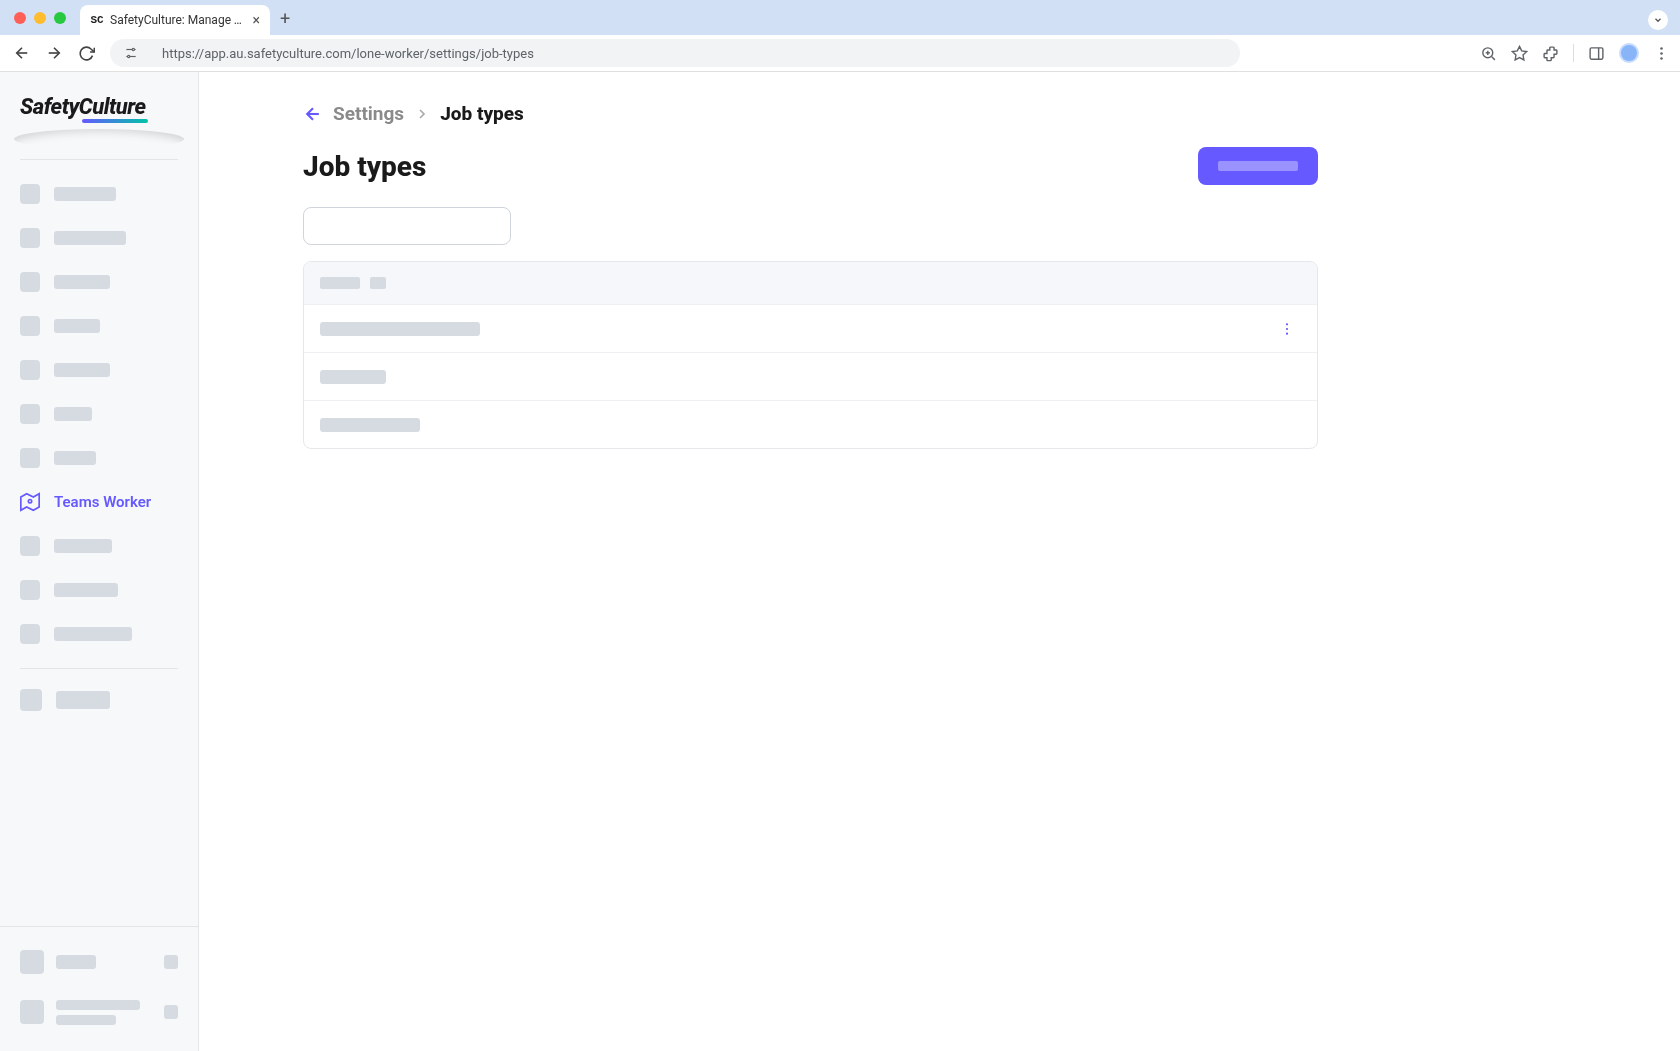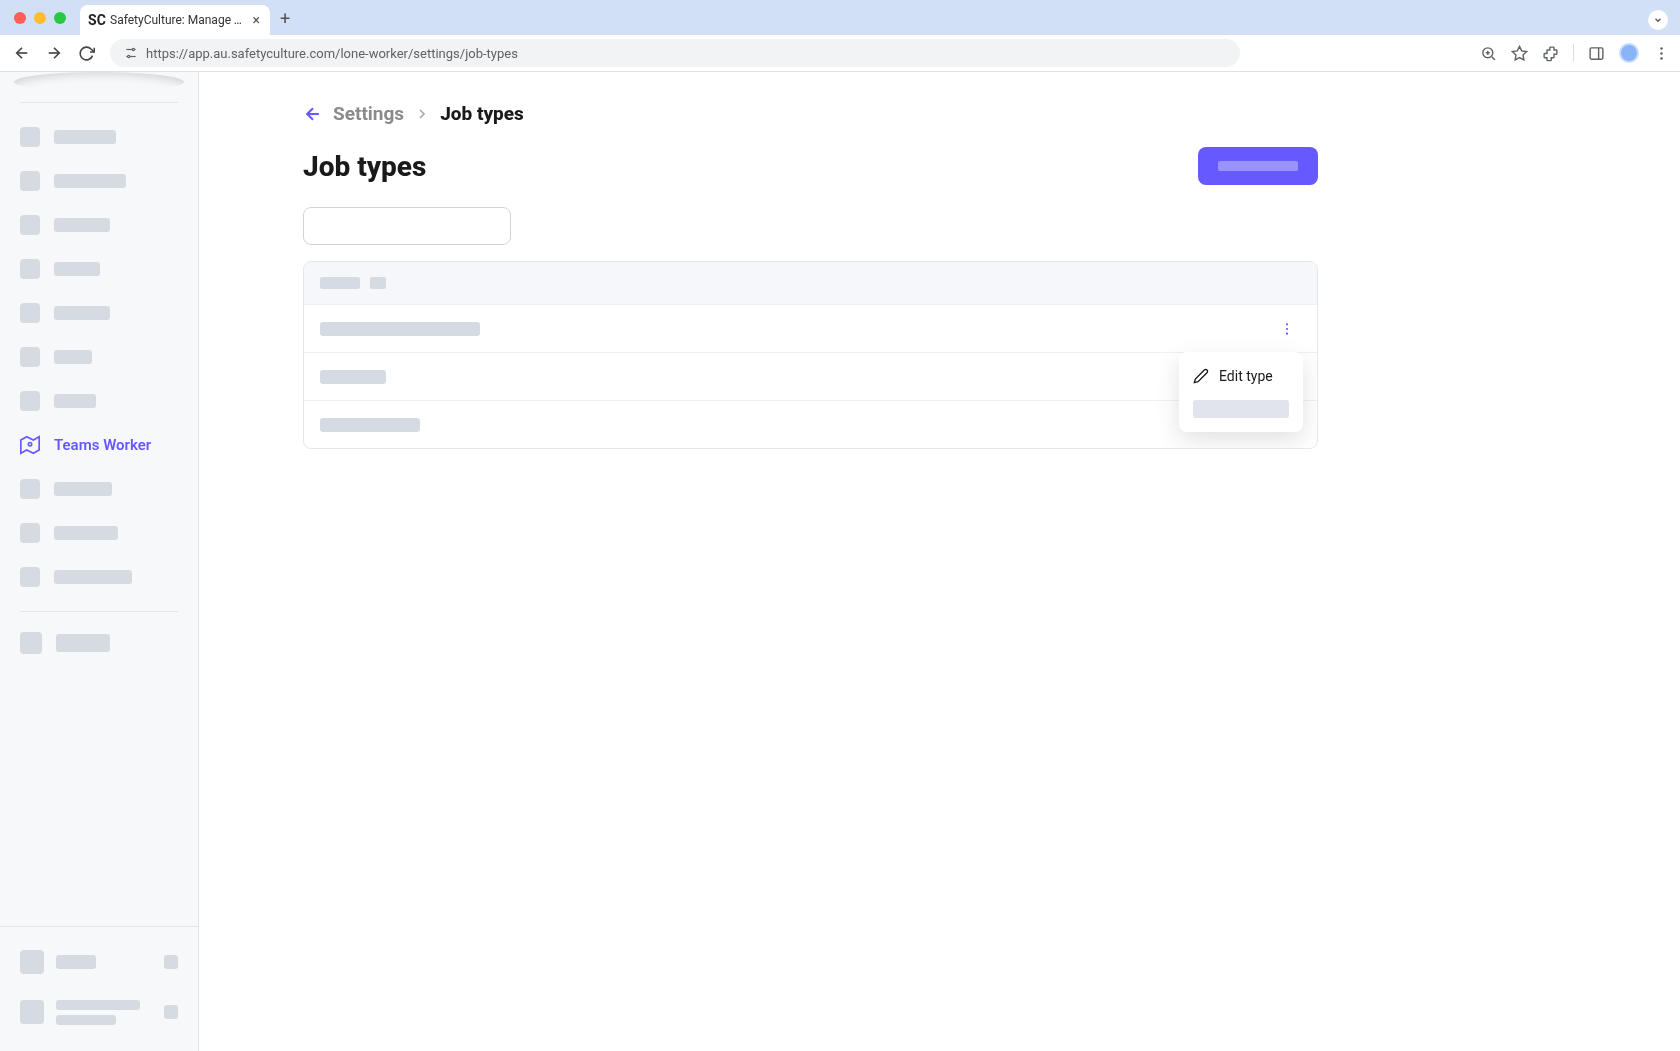--- a/index.html
+++ b/index.html
@@ -13,29 +13,29 @@
     
     
     .browser-chrome { width: 100%; background: #d2e0f5; }
     .tab-bar { height: 35px; display: flex; align-items: flex-end; padding-left: 10px; position: relative; }
     .traffic-lights { display: flex; gap: 8px; position: absolute; left: 14px; top: 12px; }
     .t-light { width: 12px; height: 12px; border-radius: 50%; }
     .t-close { background: #ff5f57; }
     .t-min { background: #febc2e; }
     .t-max { background: #28c840; }
     .tab { background: #fff; border-radius: 8px 8px 0 0; height: 30px; margin-left: 70px; width: 190px; display: flex; align-items: center; padding: 0 10px; font-size: 12px; color: #333; gap:6px;}
-    .tab-favicon { width:14px; height:14px; display:flex; align-items:center; justify-content:center; font-weight:bold; font-size:14px; color:#222;}
+    .tab-favicon { width:14px; height:14px; display:flex; align-items:center; justify-content:center; font-weight:bold; font-size:11px; color:#222;font-family:Liberation Mono, monospace;}
     .tab-title { flex: 1; white-space: nowrap; overflow: hidden; text-overflow: ellipsis; }
     .tab-close { font-size: 14px; color: #555; cursor: pointer; }
     .new-tab { margin-left: 10px; color: #555; font-size: 18px; margin-bottom: 6px; cursor:pointer; }
     .chrome-expand { position:absolute; right:12px; top:10px; width:20px; height:20px; border-radius:50%; background:#fff; display:flex; align-items:center; justify-content:center; font-size:10px; color:#555; cursor:pointer;}
     
     .addr-bar { background: #fff; height: 37px; display: flex; align-items: center; padding: 0 10px; gap: 8px; border-bottom:1px solid #e0e0e0;}
     .nav-btn { width: 24px; height: 24px; display: flex; align-items: center; justify-content: center; color: #444; cursor: pointer; }
-    .url-pill { flex: 0 0 auto; background: #f1f3f4; border-radius: 16px; height: 28px; display: flex; align-items: center; padding: 0 14px; font-size: 13px; color: #5f6368; gap:8px; margin-left:4px; width:1130px;}
+    .url-pill { flex: 0 0 auto; background: #f1f3f4; border-radius: 16px; height: 28px; display: flex; align-items: center; padding: 0 14px; font-size: 13px; color: #5f6368; gap:24px; margin-left:4px; width:1130px;}
     .url-icon { width:14px; height:14px; display:flex; align-items:center; justify-content:center;}
     .url-text { color:#5f6368; }
     .chrome-actions { display:flex; gap:14px; margin-left:auto; align-items:center; color:#5f6368; }
     .chrome-actions .divider { width:1px; height:18px; background:#ddd; }
     .avatar-dot { width:20px; height:20px; border-radius:50%; background:#8ab4f8; border:2px solid #c7dcff;}
 
     
     .app { display: flex; height: calc(1051px - 72px); }
     
     
@@ -177,20 +177,23 @@
             <circle cx="12" cy="19" r="1.8"></circle>
           </svg>
         </span>
     </div>
   </div>
 </div>
 
 <div class="app">
 
   <aside class="sidebar">
+    <div class="logo-wrap">
+      <span class="logo-text">SafetyCulture<span class="logo-underline"></span></span>
+    </div>
     <div class="side-shadow"></div>
     <div class="side-divider"></div>
 
     <div class="nav-list">
       <div class="nav-item">
           <div class="sk-icon"></div>
           <div class="sk-label" style="width:62px"></div>
         </div>
       <div class="nav-item">
           <div class="sk-icon"></div>
@@ -306,30 +309,19 @@
               </svg>
           </div>
         </div>
         <div class="trow">
           <div class="cell-sk" style="width:66px"></div>
         </div>
         <div class="trow">
           <div class="cell-sk" style="width:100px"></div>
         </div>
 
-        <div class="dropdown">
-          <div class="dd-item">
-            <span>
-              <svg width="16" height="16" viewBox="0 0 24 24" fill="none" stroke="currentColor" stroke-width="2">
-                  <path d="M17 3a2.828 2.828 0 1 1 4 4L7.5 20.5 2 22l1.5-5.5L17 3z"></path>
-                </svg>
-            </span>
-            <span>Edit type</span>
-          </div>
-          <div class="dd-sk"></div>
-        </div>
 
       </div>
       
     </div>
   </main>
 
 </div>
 
 </body></html>

